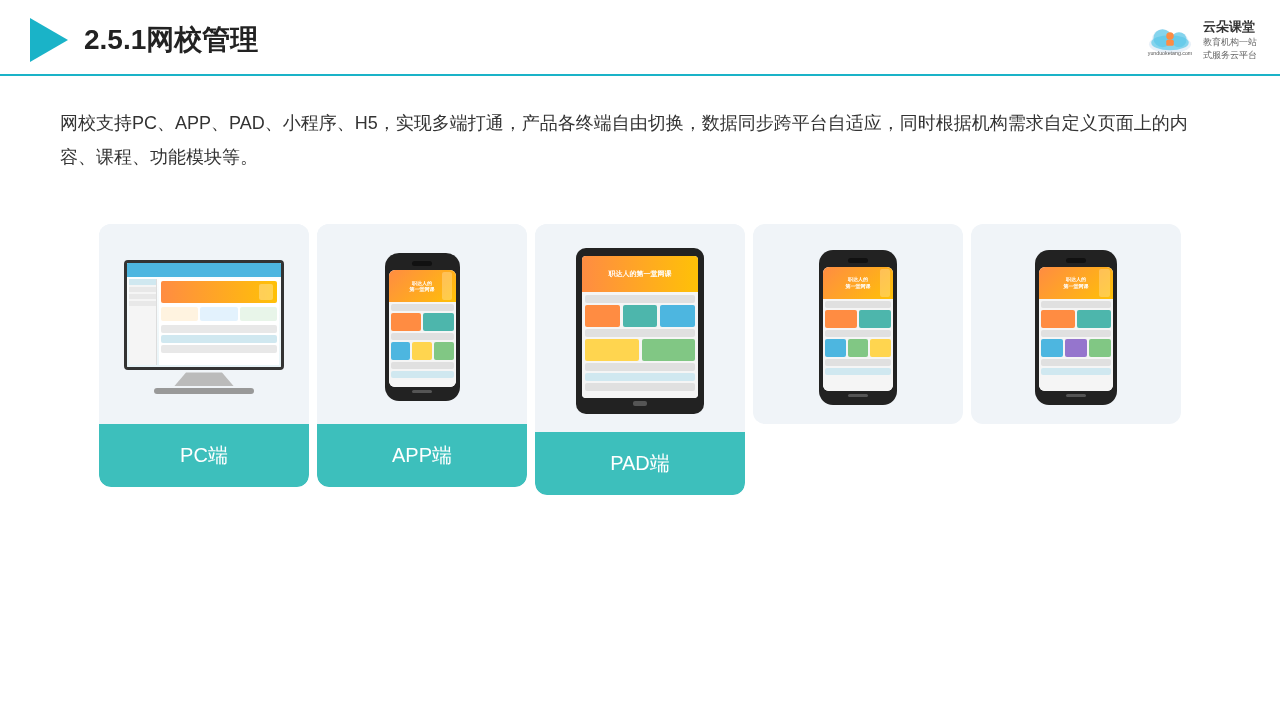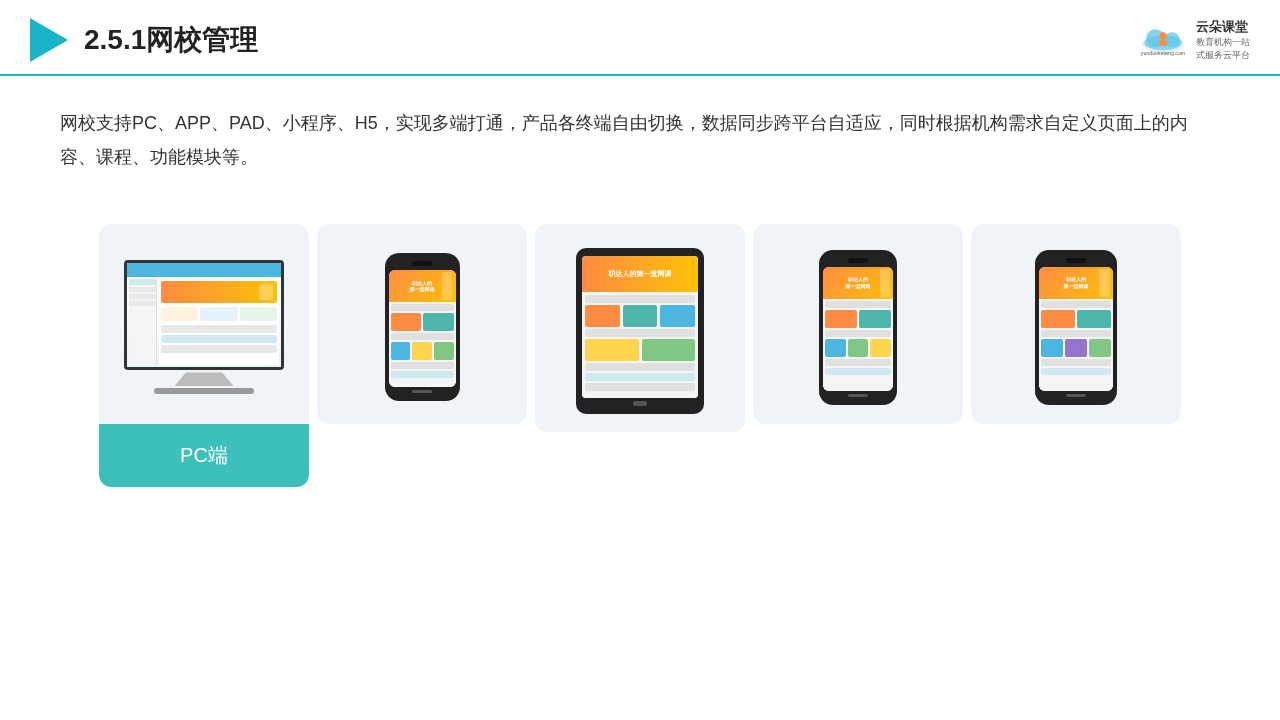--- a/index.html
+++ b/index.html
@@ -9,21 +9,21 @@
       background: #fff;
       font-family: 'Microsoft YaHei', 'PingFang SC', sans-serif;
       overflow: hidden;
     }
 
     
     .header {
       display: flex;
       align-items: center;
       justify-content: space-between;
-      padding: 18px 30px 12px 30px;
+      padding: 18px 23px 12px 30px;
       border-bottom: 2px solid #1ab3c8;
     }
     .header-left {
       display: flex;
       align-items: center;
       gap: 16px;
     }
     .play-icon {
       width: 0;
       height: 0;
@@ -424,20 +424,21 @@
               <div class="phone-mini-card c-yellow"></div>
               <div class="phone-mini-card c-green"></div>
             </div>
             <div class="phone-row"></div>
             <div class="phone-row" style="background:#d0e8f0;"></div>
           </div>
         </div>
         <div class="phone-home"></div>
       </div>
     </div>
+    <div class="card-label">APP端</div>
   </div>
 
   <div class="card">
     <div class="card-image-area">
       <div class="tablet-mockup">
         <div class="tablet-screen">
           <div class="tablet-banner">
             <div style="font-size:7px;color:#fff;font-weight:bold;text-align:center;">职达人的第一堂网课</div>
           </div>
           <div class="tablet-body">
@@ -453,20 +454,21 @@
               <div class="tablet-mini c-green"></div>
             </div>
             <div class="tablet-row"></div>
             <div class="tablet-row" style="background:#d0e8f0;"></div>
             <div class="tablet-row"></div>
           </div>
         </div>
         <div class="tablet-home"></div>
       </div>
     </div>
+    <div class="card-label">PAD端</div>
   </div>
 
   <div class="card">
     <div class="card-image-area">
       <div class="phone-mockup" style="width:78px;height:155px;">
         <div class="phone-notch"></div>
         <div class="phone-screen">
           <div class="phone-screen-banner">
             <div class="phone-screen-banner-text">职达人的<br>第一堂网课</div>
             <div style="position:absolute;right:3px;top:2px;width:10px;height:28px;background:rgba(255,255,255,0.25);border-radius:2px;"></div>

